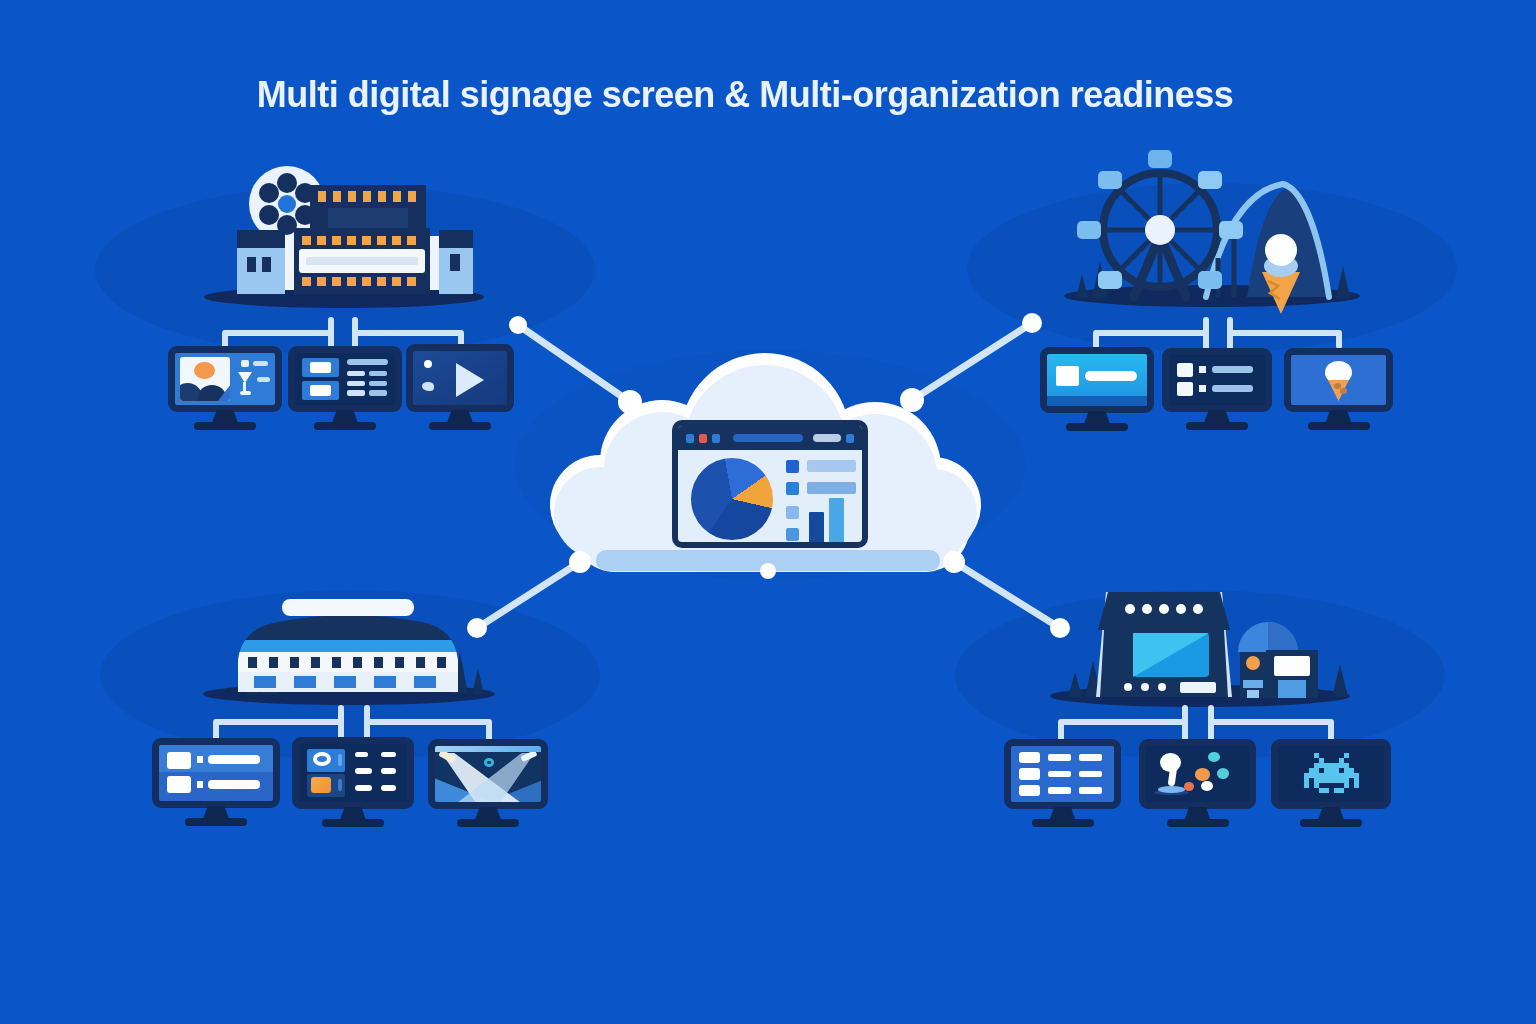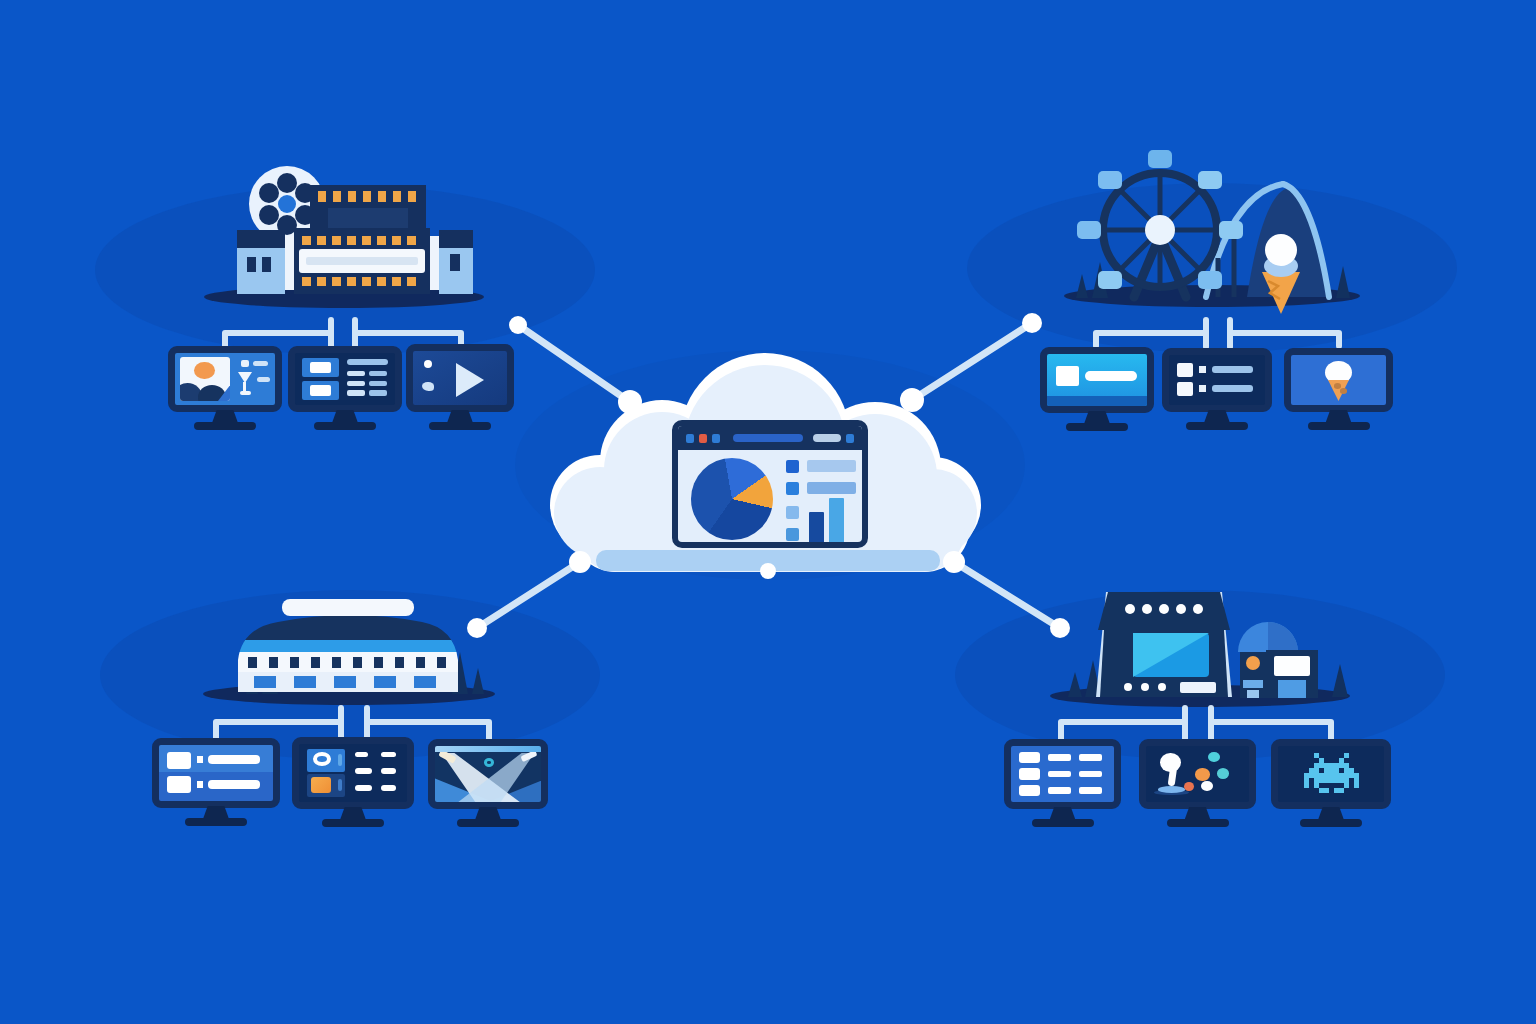--- a/index.html
+++ b/index.html
@@ -25,20 +25,21 @@
   .tbar i{position:static;}
   .tsq{width:9px;height:9px;border-radius:2px;}
   .bcontent{position:absolute;left:0;top:24px;right:0;bottom:0;}
   .invader{width:5px;height:5px;background:transparent;}
 </style>
 </head>
 <body>
 
 <div class="canvas">
 
+  <div class="title">Multi digital signage screen &amp; Multi-organization readiness</div>
 
   <svg class="bgsvg" width="1536" height="1024" viewBox="0 0 1536 1024" xmlns="http://www.w3.org/2000/svg">
 
     <g fill="#0a49b0" opacity="0.45">
       <ellipse cx="345" cy="270" rx="250" ry="85"></ellipse>
       <ellipse cx="1212" cy="268" rx="245" ry="85"></ellipse>
       <ellipse cx="350" cy="675" rx="250" ry="85"></ellipse>
       <ellipse cx="1200" cy="675" rx="245" ry="85"></ellipse>
       <ellipse cx="770" cy="465" rx="255" ry="115" opacity="0.5"></ellipse>
     </g>

